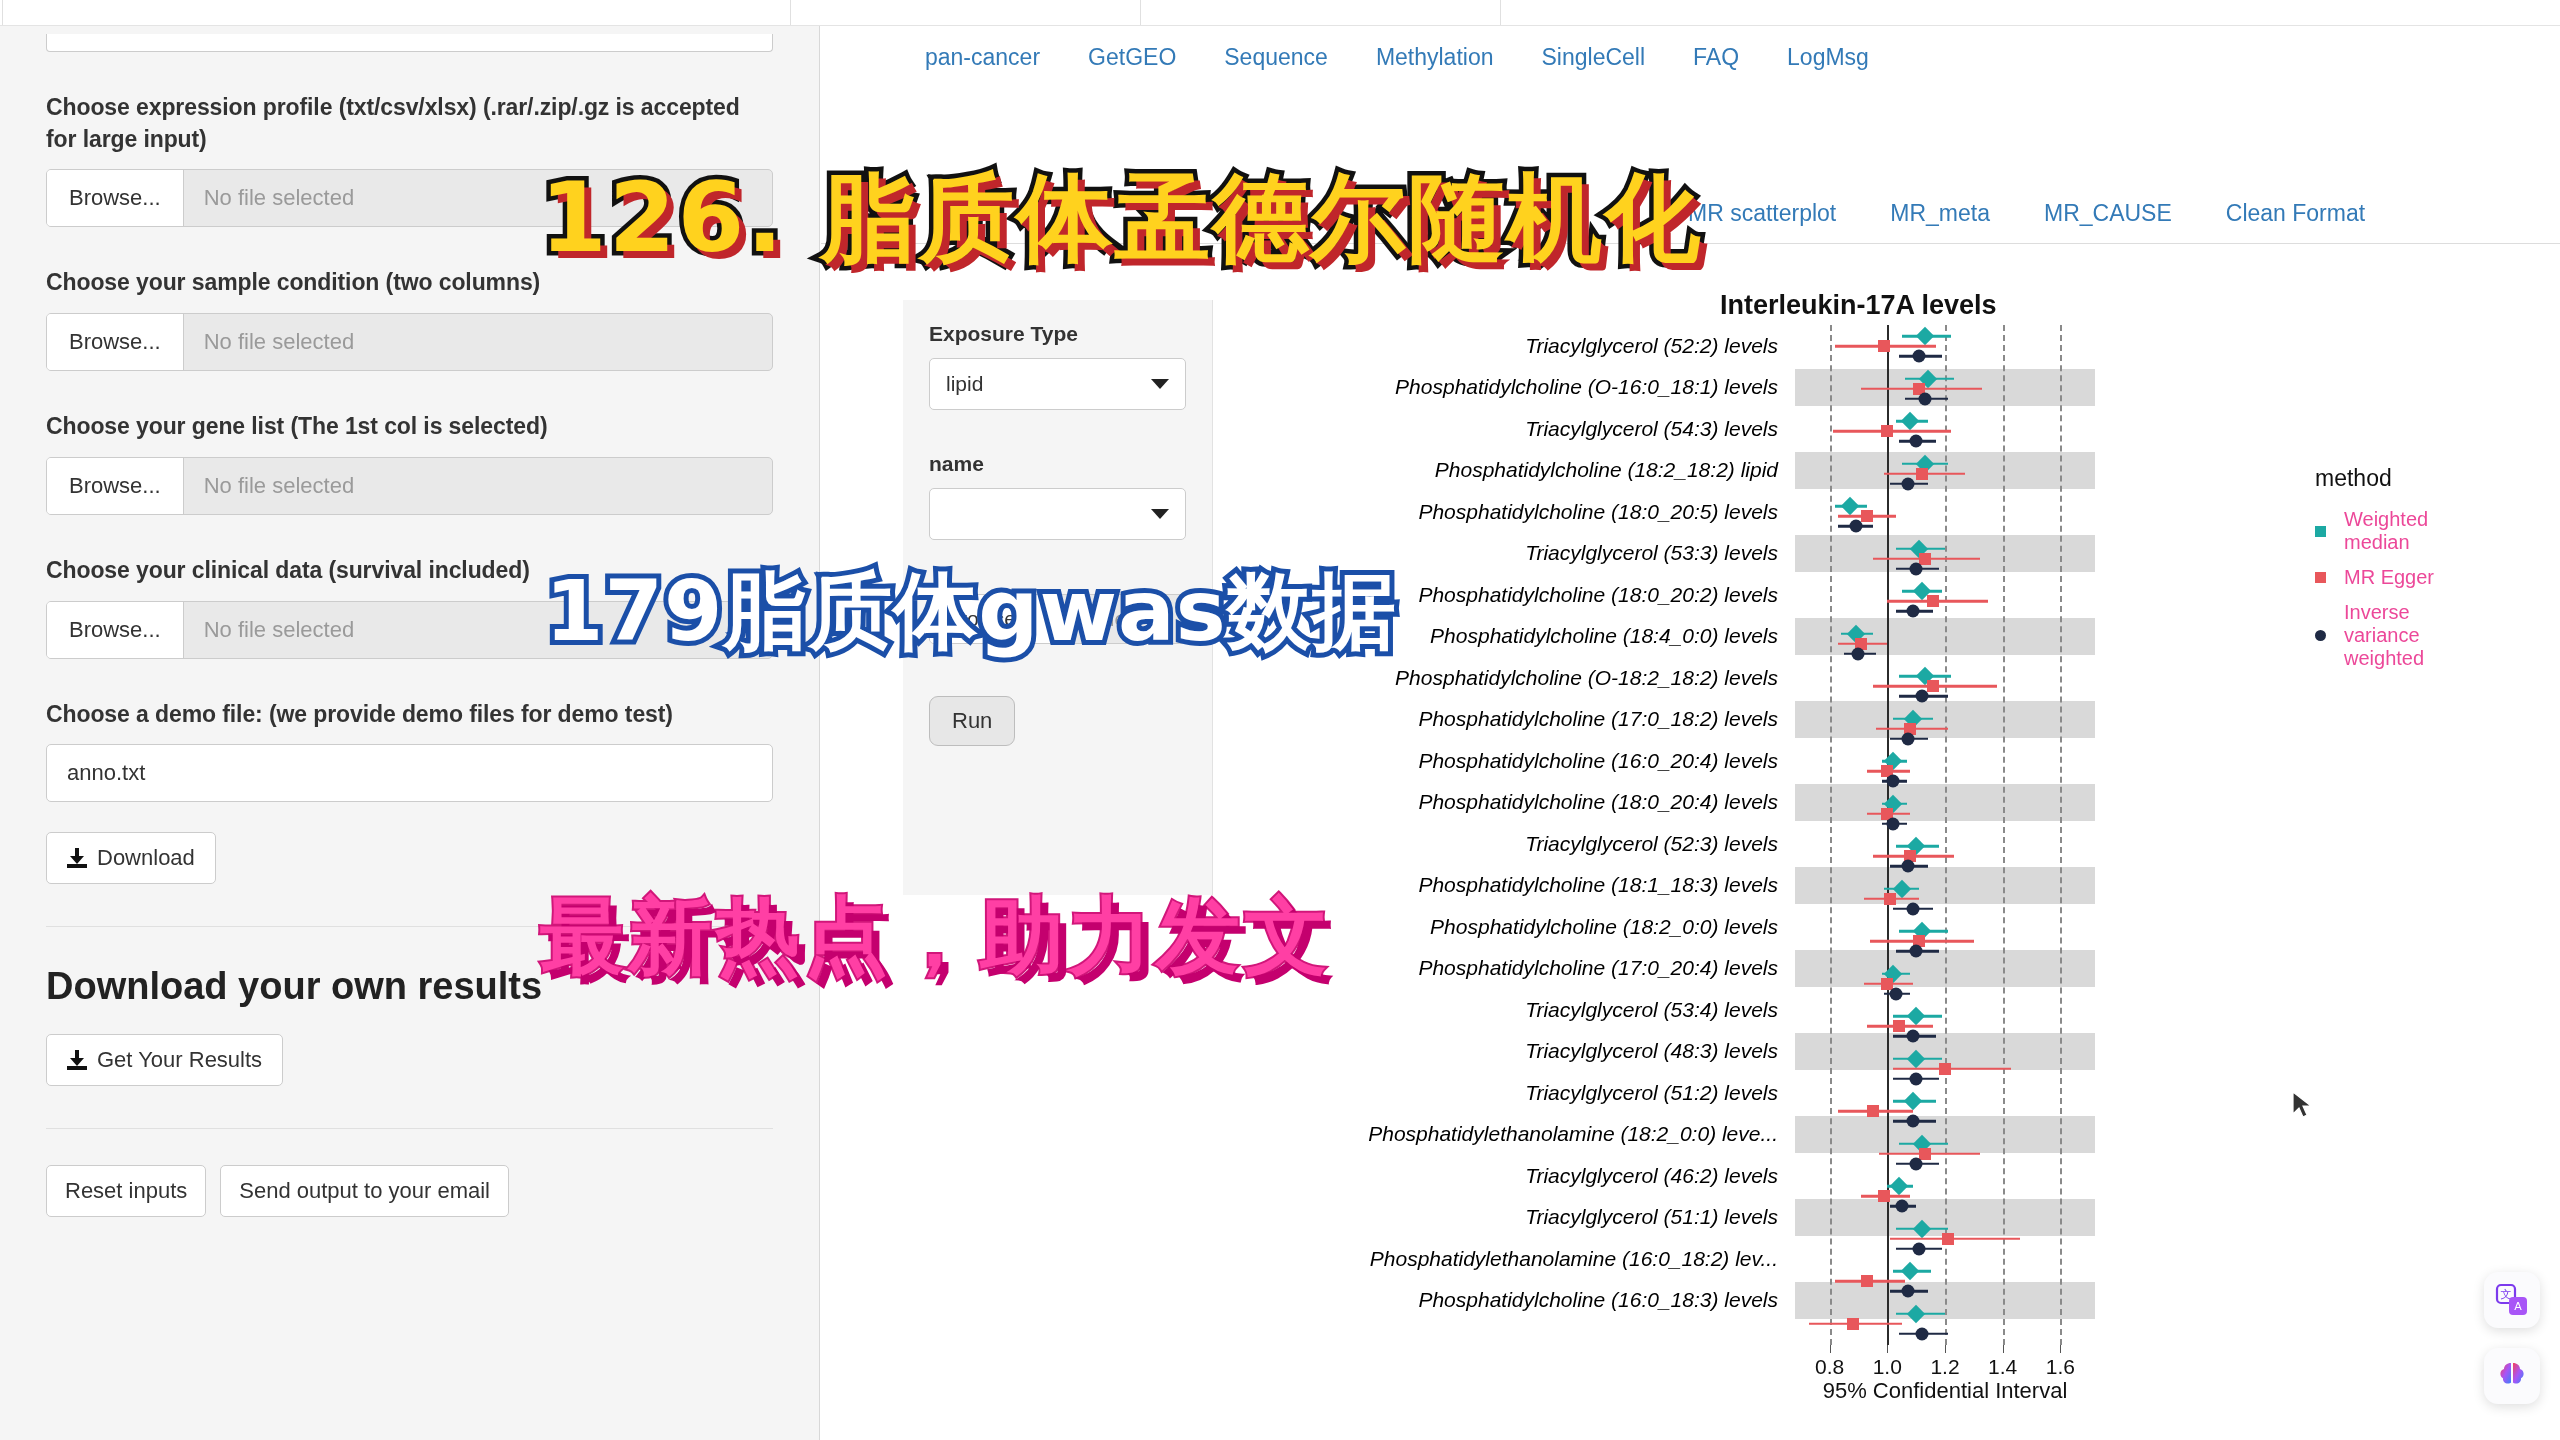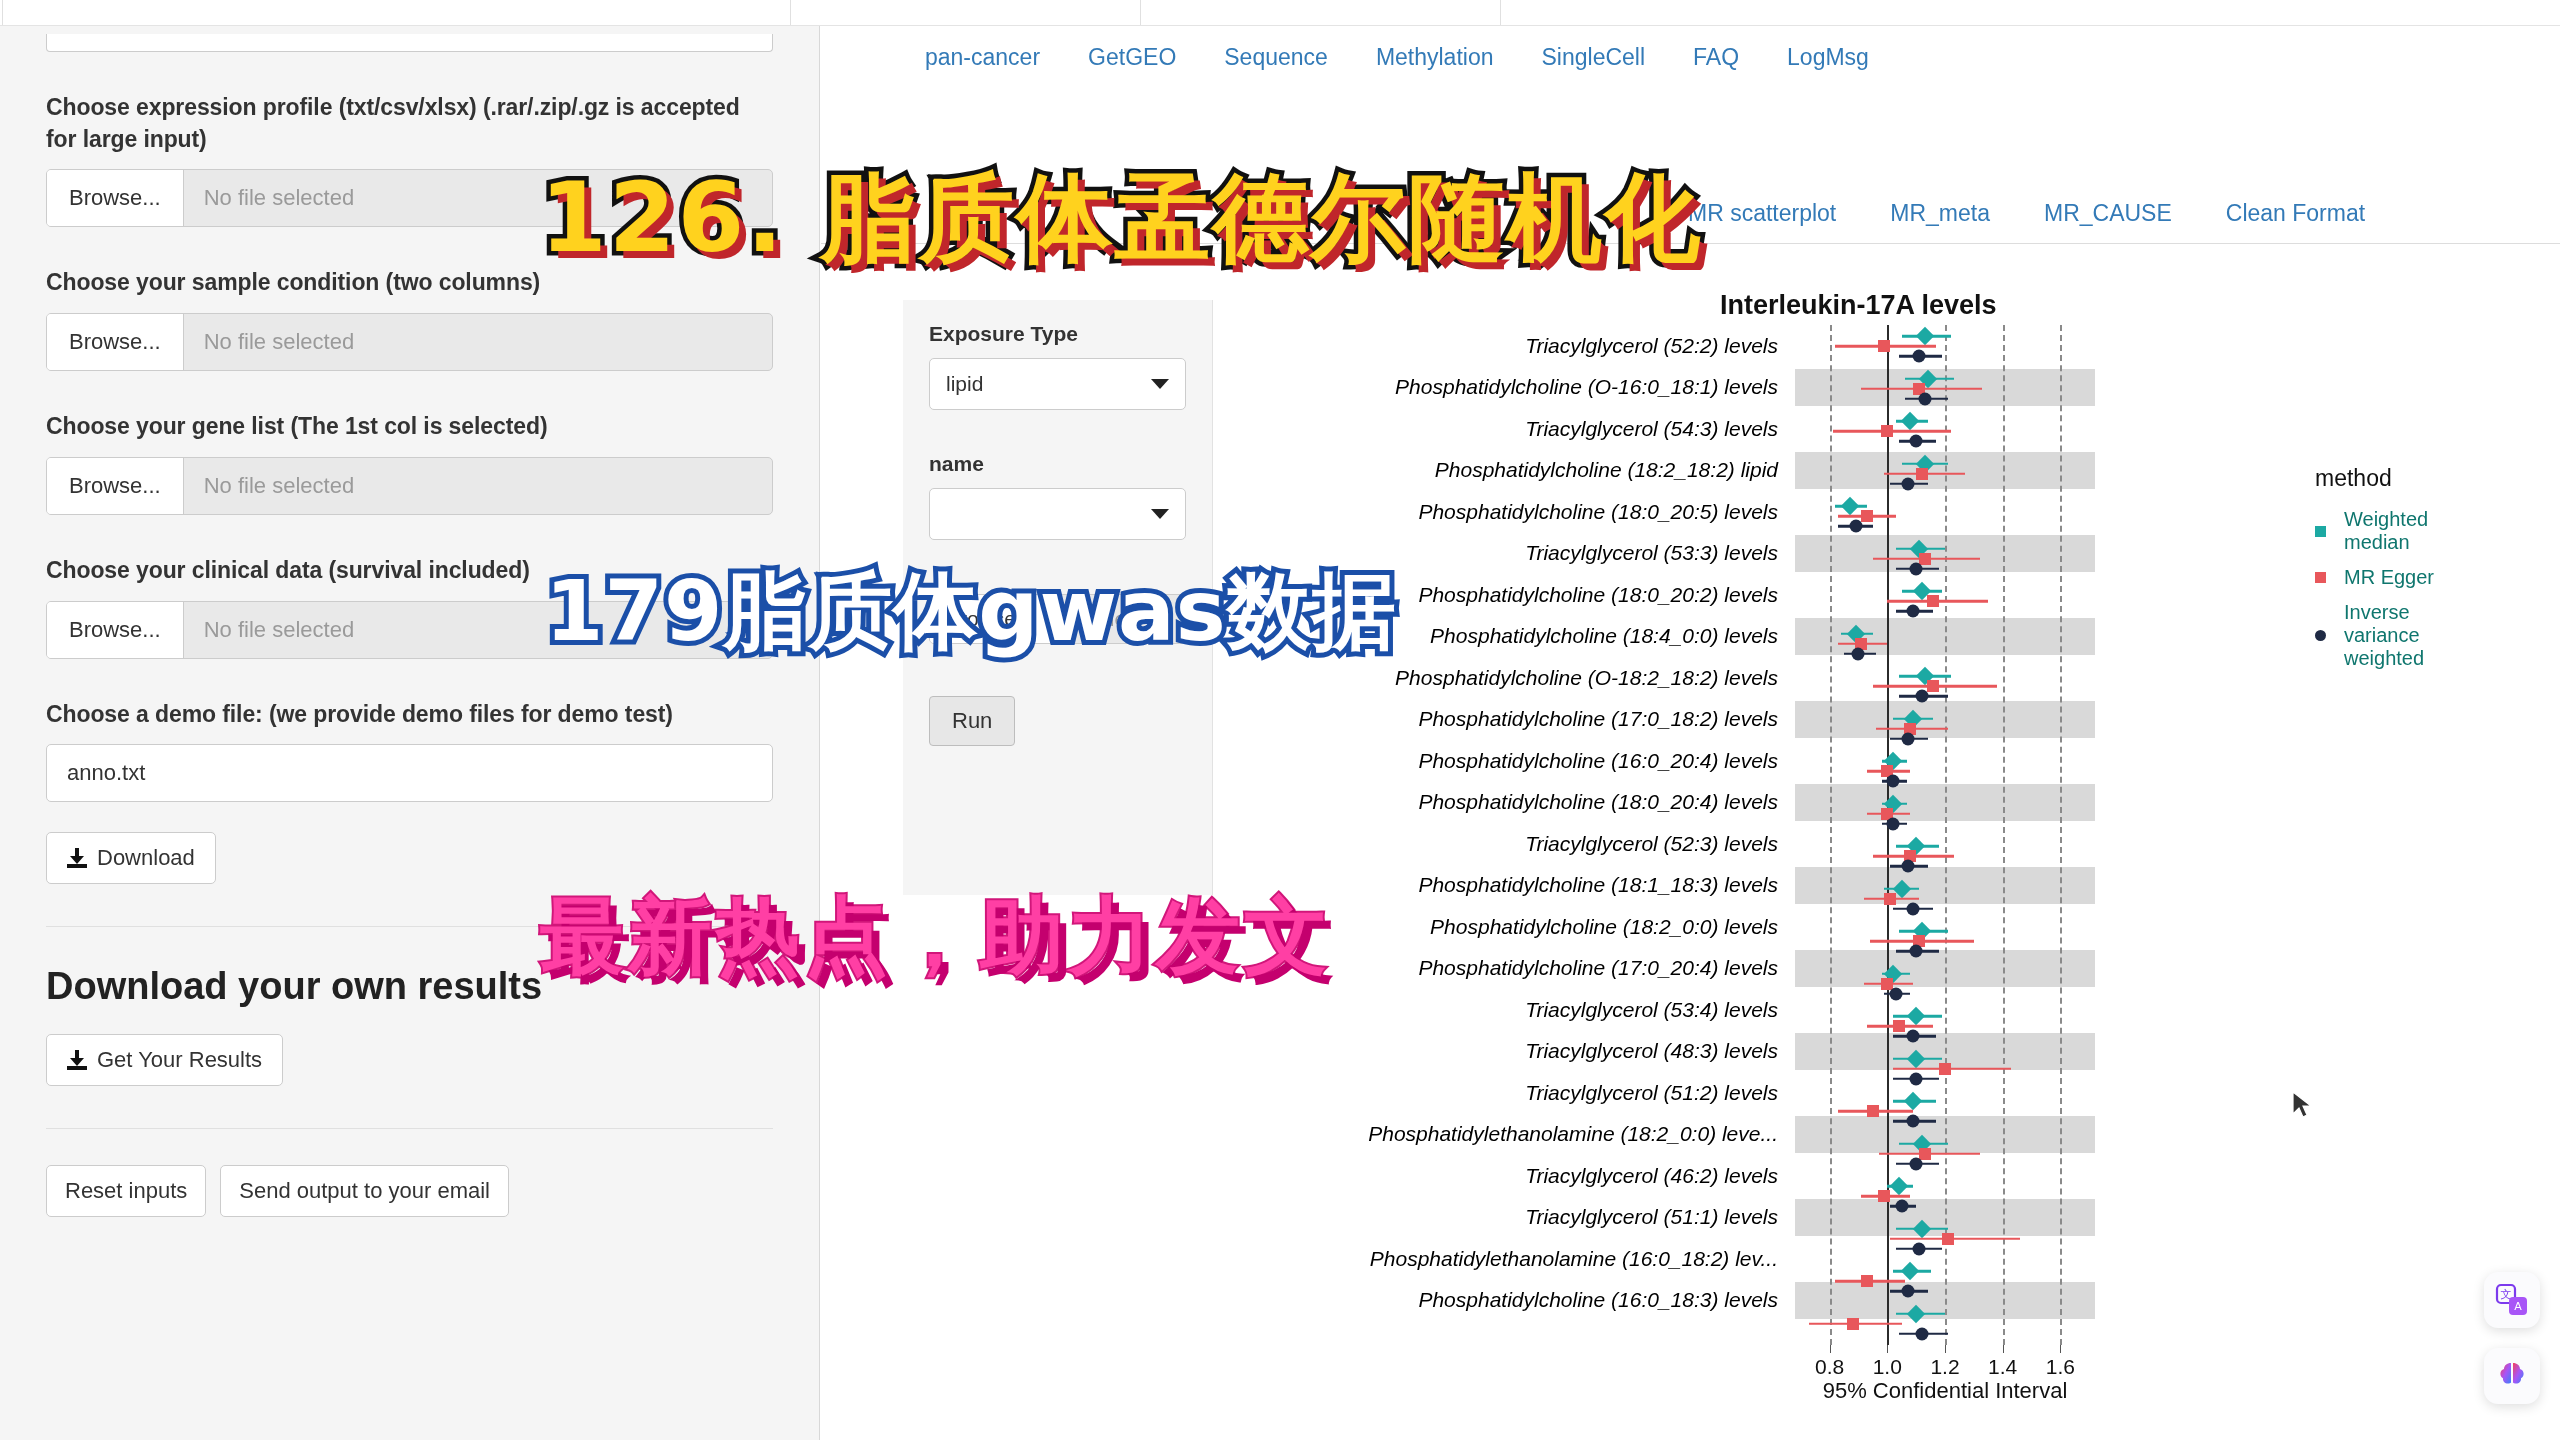--- a/index.html
+++ b/index.html
@@ -112,21 +112,21 @@
            border-top: 10px solid #222; }
   .fc-gap { height: 42px; }
   .fc-file {
     display: flex; width: 100%; height: 50px; border: 1px solid #ccc; border-radius: 5px;
     background: #e9e9e9; overflow: hidden; margin-top: 8px;
   }
   .fc-file .browse { background: #fff; border-right: 1px solid #ccc; display: flex; align-items: center;
                      padding: 0 16px; font-size: 21px; color: #333; }
   .fc-file .fname { display: flex; align-items: center; padding: 0 16px; font-size: 21px; color: #9a9a9a; }
   .run-btn {
-    margin-top: 52px; background: #e7e7e7; border: 1px solid #bdbdbd; border-radius: 4px;
+    margin-top: 52px; background: #e7e7e7; border: 1px solid #bdbdbd; border-radius: 9px;
     padding: 11px 22px; font-size: 22px; color: #333; cursor: pointer; display: inline-block;
   }
 
   
   .plot { position: absolute; left: 1250px; top: 280px; width: 1240px; height: 1130px; background: #fff; }
   .plot-title { position: absolute; left: 470px; top: 10px; font-size: 27px; font-weight: bold; color: #111; }
   .rows { position: absolute; left: 0; top: 45px; width: 1240px; }
   .row { position: relative; height: 41.5px; }
   .row .band { position: absolute; left: 545px; top: 2px; width: 300px; height: 37px; background: #d9d9d9; }
   .row .rlabel {
@@ -145,21 +145,21 @@
   .pt.dia { width: 13px; height: 13px; transform: translate(-50%,-50%) rotate(45deg); }
 
   .xaxis { position: absolute; left: 545px; top: 1065px; width: 300px; height: 1px; }
   .tick { position: absolute; top: 0; width: 1px; height: 8px; background: #555; }
   .ticklbl { position: absolute; top: 10px; transform: translateX(-50%); font-size: 21px; color: #111; }
   .xlab { position: absolute; left: 545px; top: 1098px; width: 300px; text-align: center;
           font-size: 22px; color: #111; white-space: nowrap; }
 
   .legend { position: absolute; left: 1065px; top: 185px; }
   .legend h4 { font-size: 23px; font-weight: normal; color: #111; margin-bottom: 16px; }
-  .leg-item { display: flex; align-items: center; gap: 18px; margin-bottom: 12px; font-size: 20px; color: #0f766e; }
+  .leg-item { display: flex; align-items: center; gap: 18px; margin-bottom: 12px; font-size: 20px; color: #ec4899; }
   .leg-mark { width: 11px; height: 11px; flex: 0 0 11px; }
 
   
   .cap { position: absolute; font-weight: 900; white-space: nowrap; pointer-events: none;
          font-family: "DejaVu Sans", sans-serif; }
   .cap1 { left: 540px; top: 155px; font-size: 96px; color: #FFD21E;
           -webkit-text-stroke: 9px #111;
           paint-order: stroke fill;
           text-shadow: 7px 7px 0 #c0262b; letter-spacing: 2px; }
   .cap2 { left: 545px; top: 555px; font-size: 84px; color: #ffffff;

